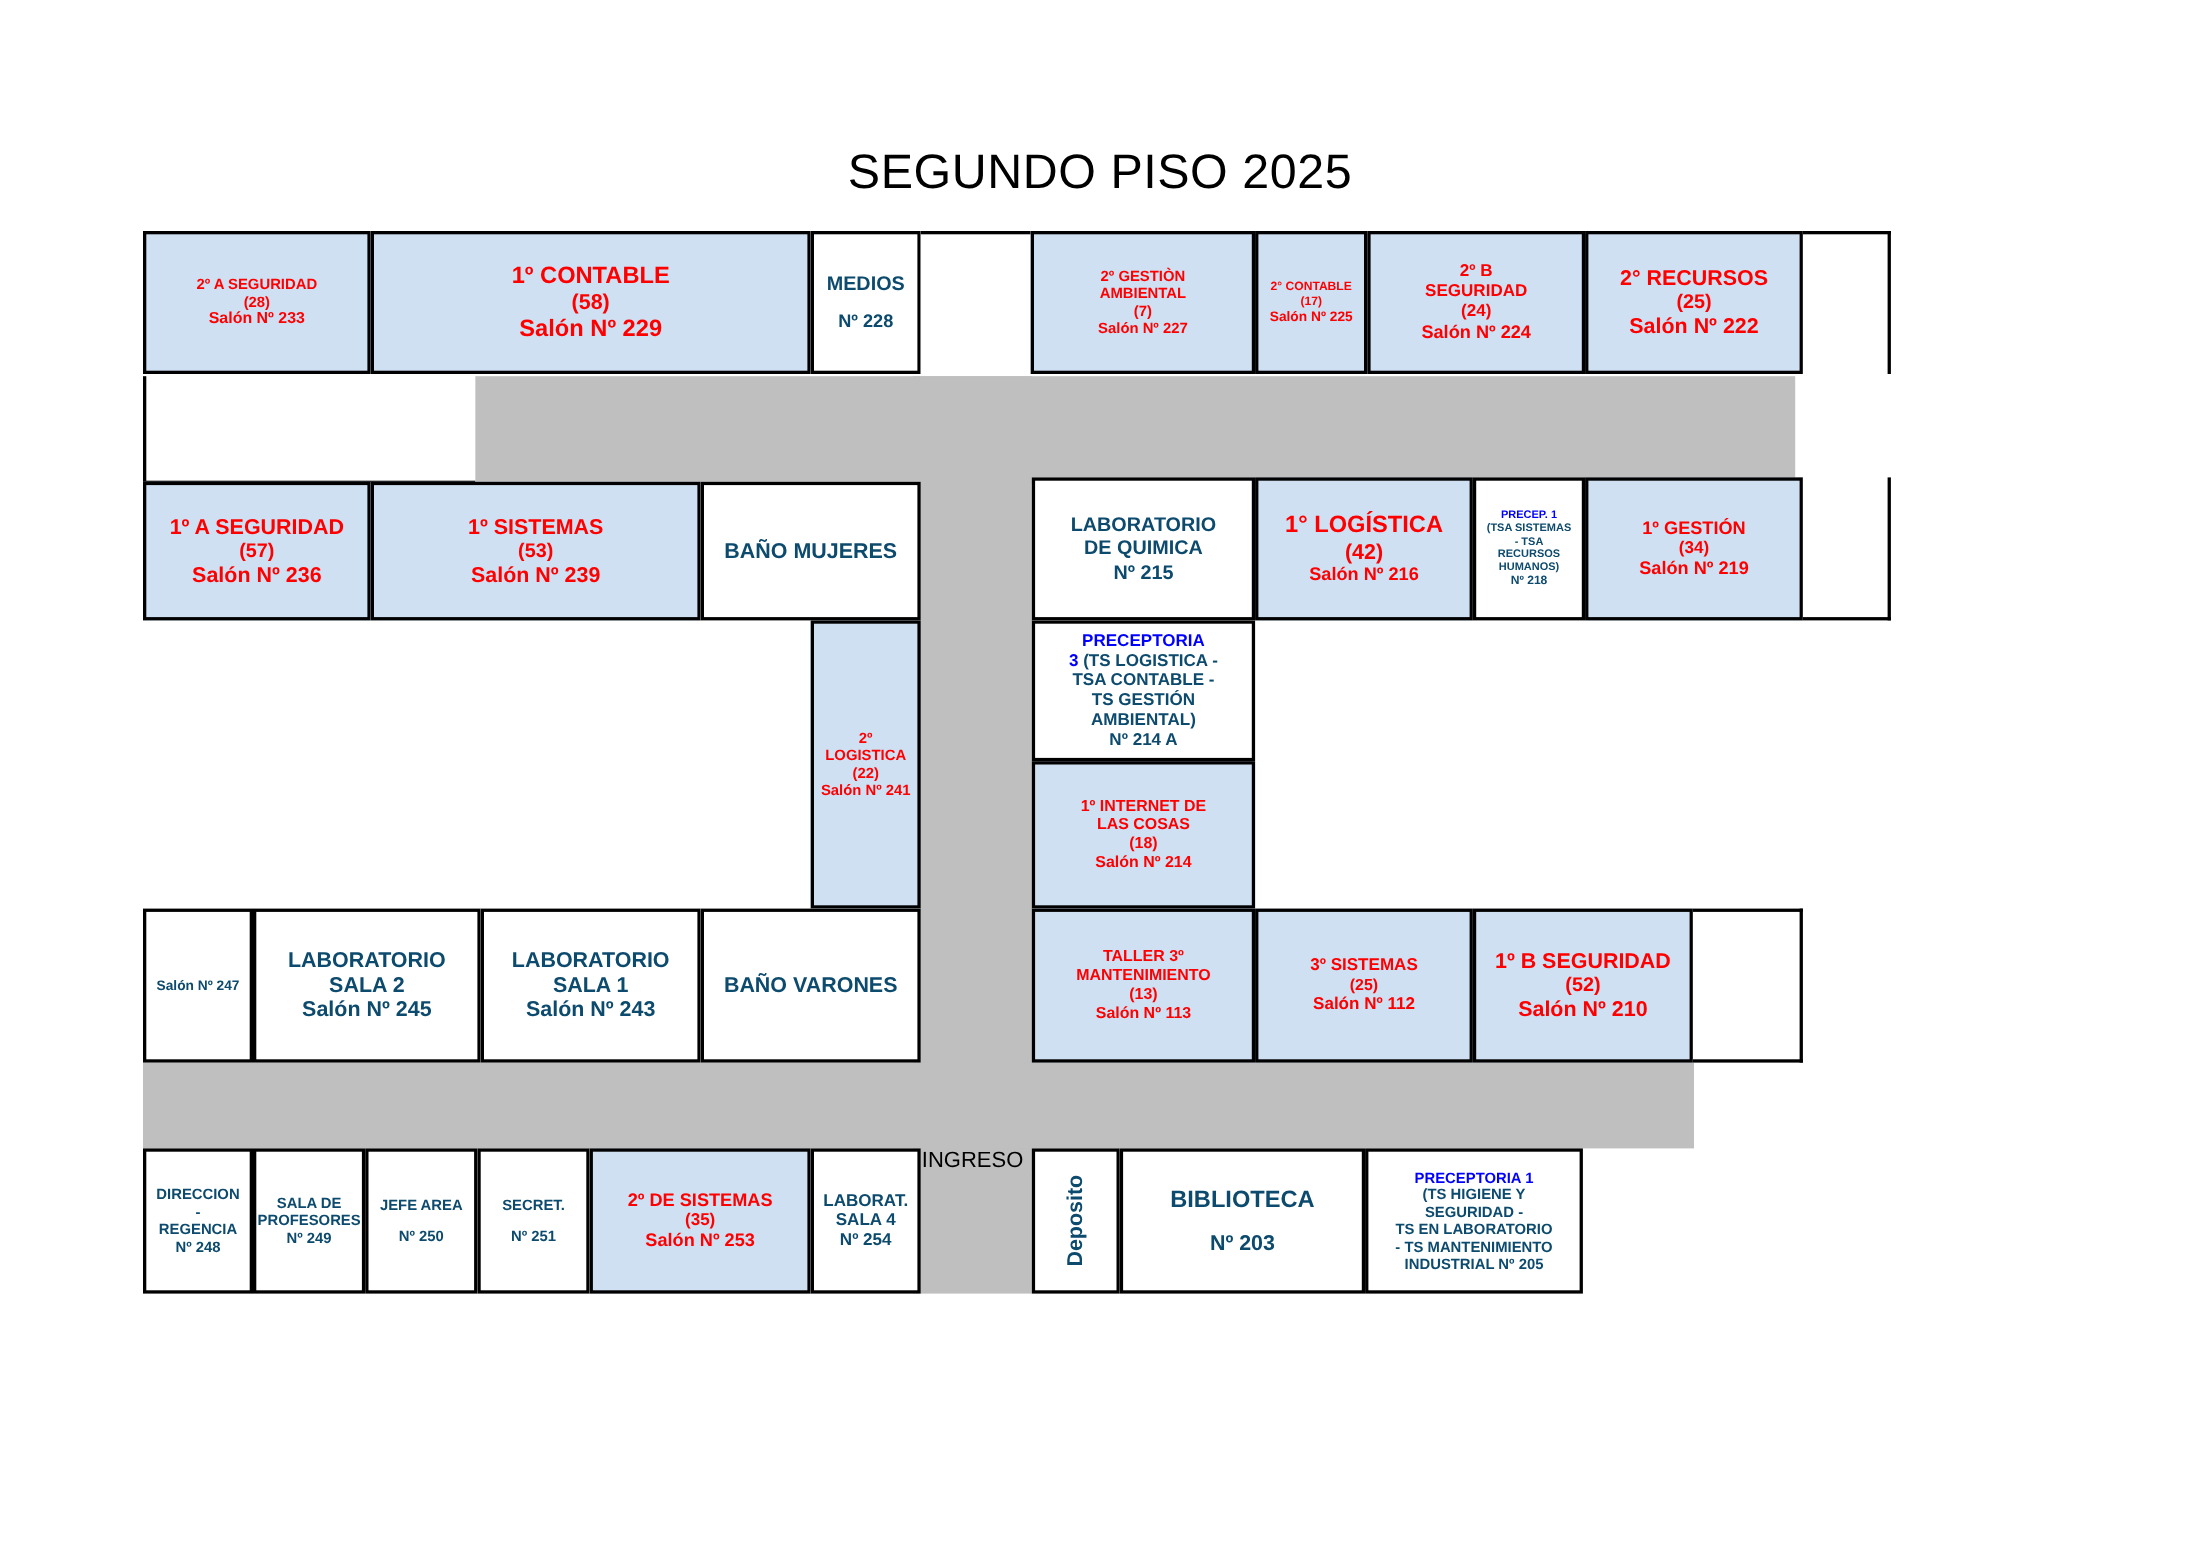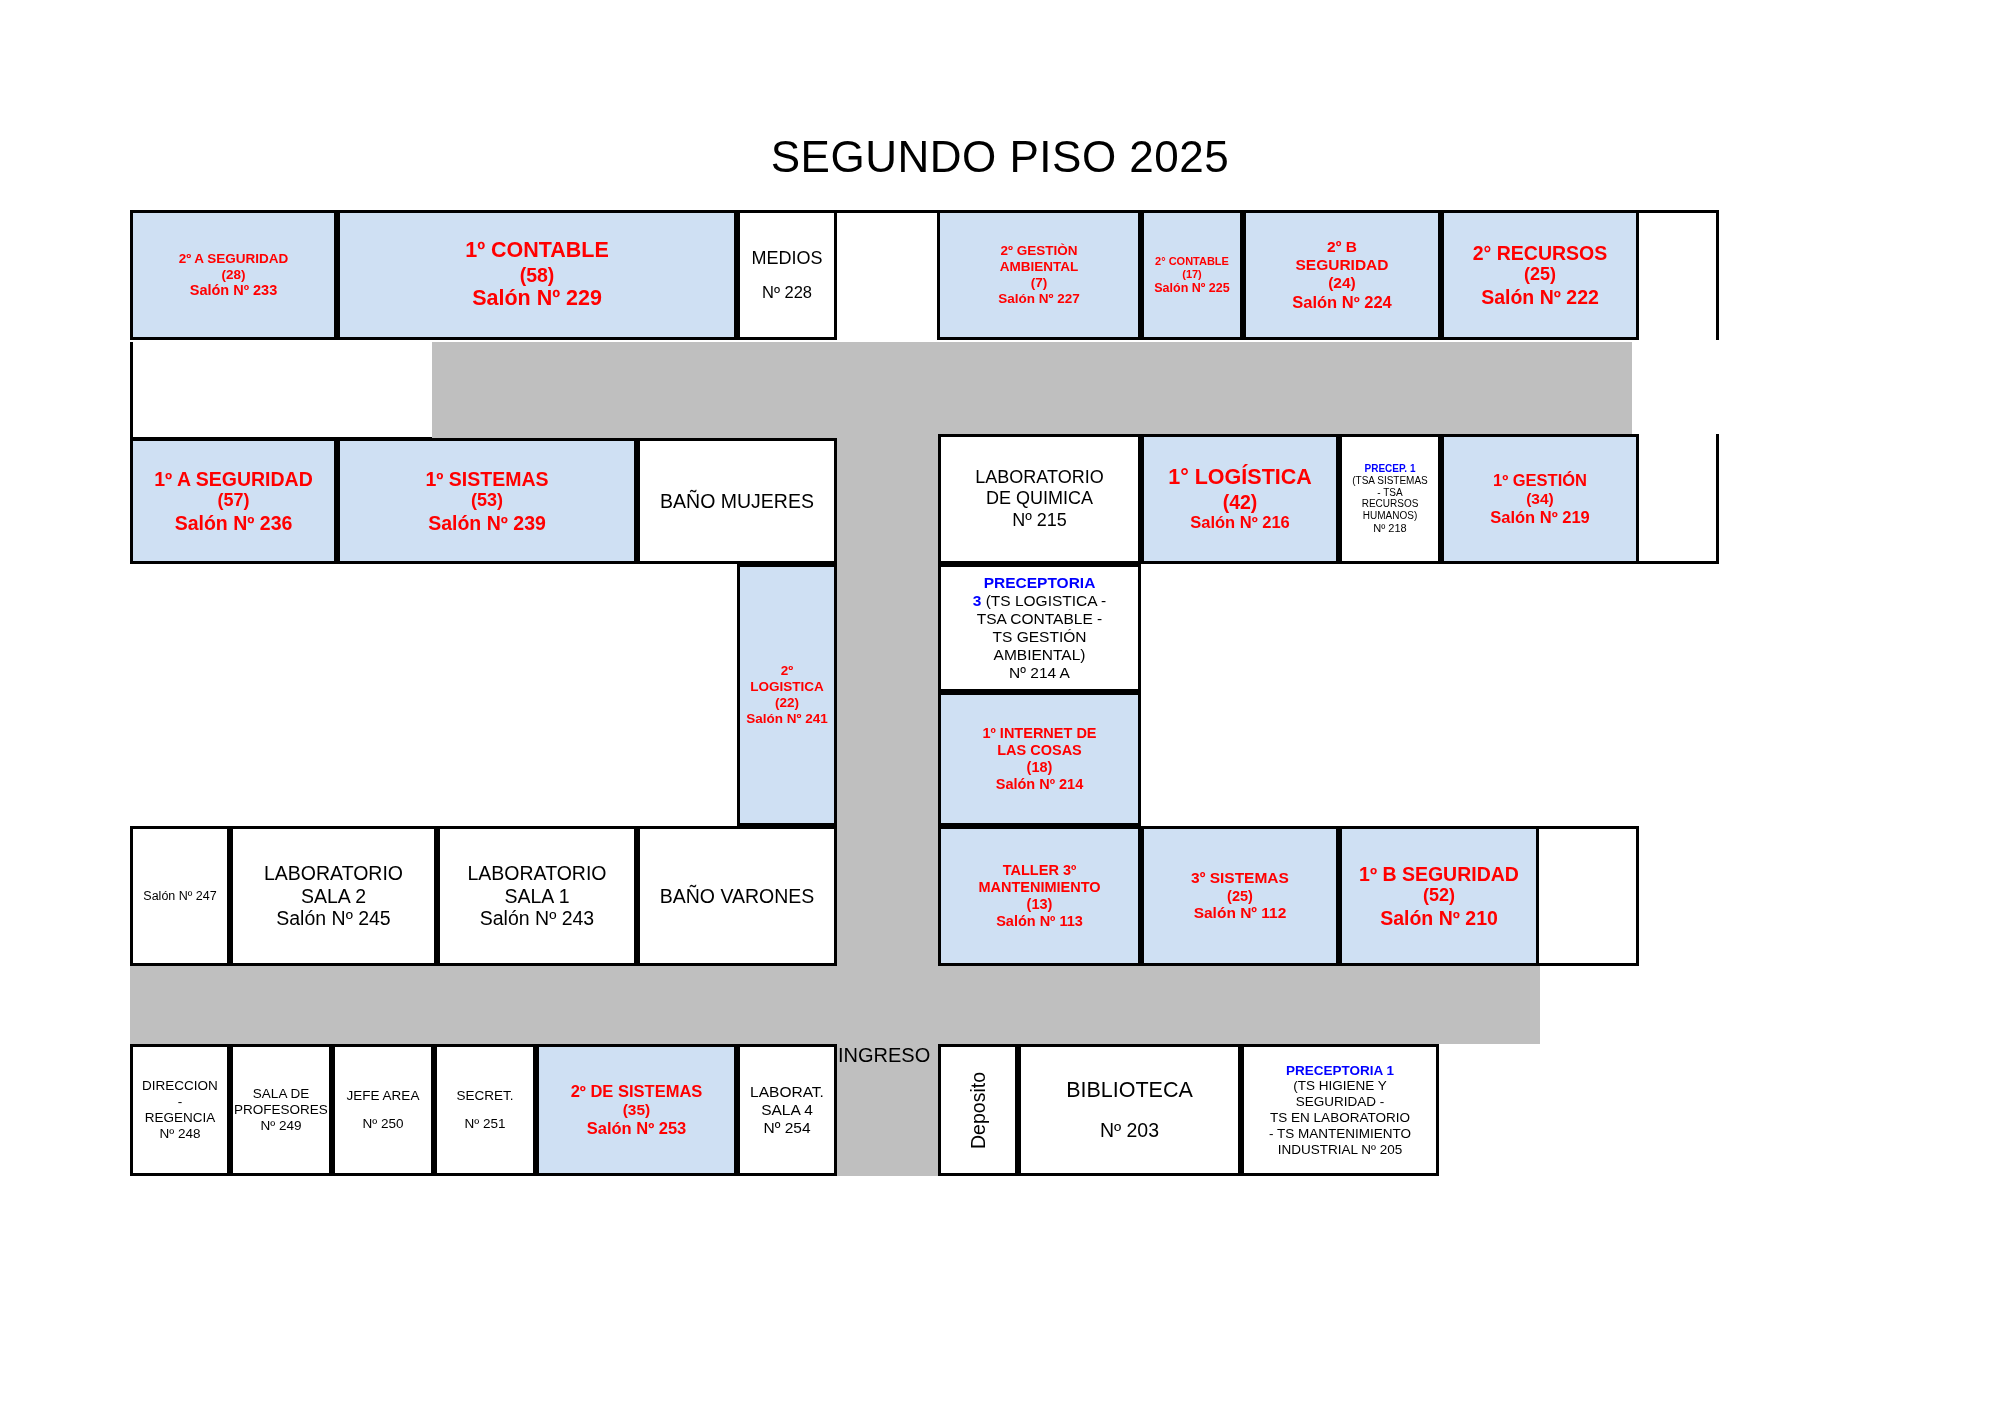--- a/index.html
+++ b/index.html
@@ -47,21 +47,21 @@
     overflow: hidden;
   }
   .bordered {
     border: 3px solid #000000;
   }
   .fill-blue { background: #cfe0f3; }
   .fill-white { background: #ffffff; }
 
   .txt { padding: 2px 3px; width: 100%; }
   .red   { color: #ff0000; font-weight: bold; }
-  .black { color: #000000; font-weight: normal; }
+  .black { color: #0c4a6e; font-weight: bold; }
   .blue  { color: #0000ff; font-weight: bold; }
 
   .fs-10 { font-size: 10px; }
   .fs-11 { font-size: 11px; }
   .fs-12 { font-size: 12.5px; }
   .fs-13 { font-size: 13.5px; }
   .fs-14 { font-size: 14.5px; }
   .fs-15 { font-size: 15.5px; }
   .fs-16 { font-size: 16.5px; }
   .fs-17 { font-size: 18px; }

